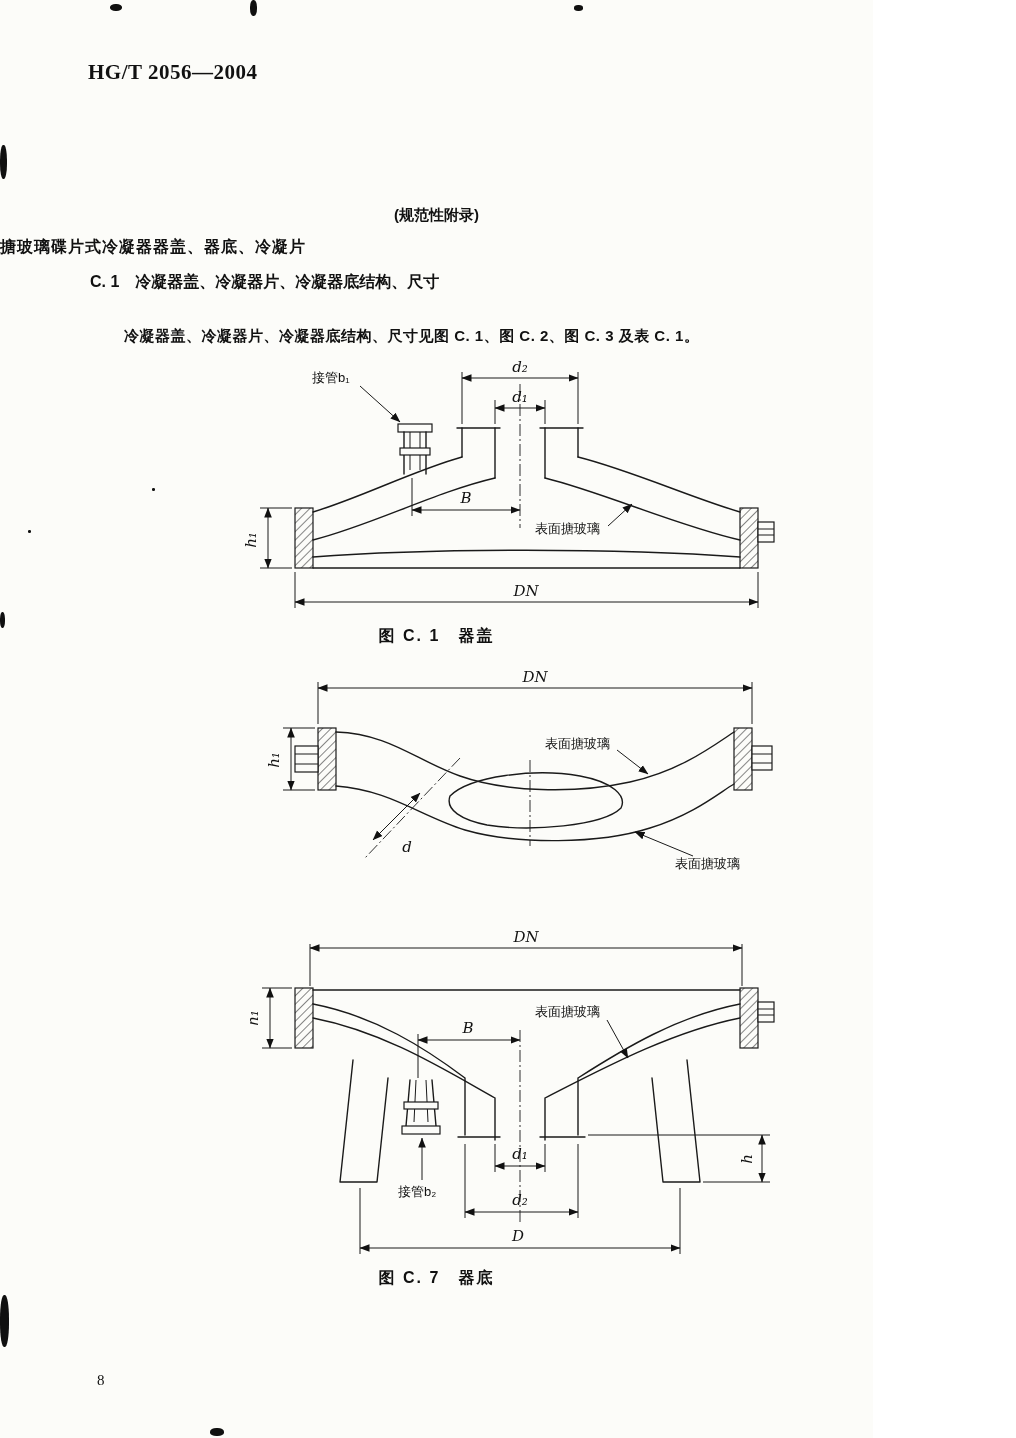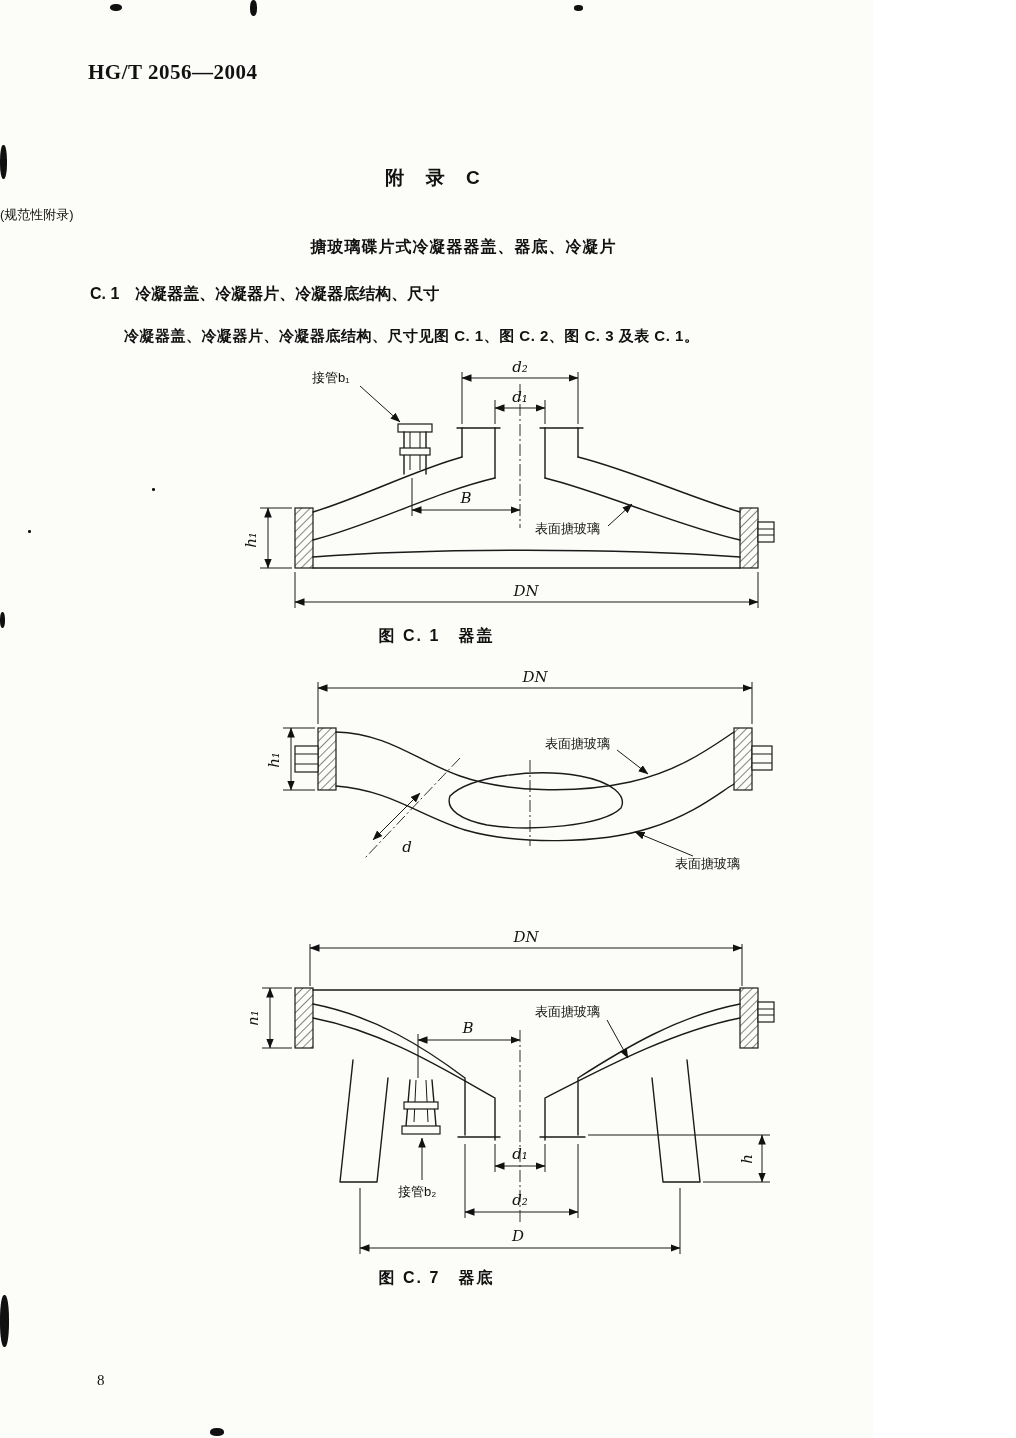--- a/index.html
+++ b/index.html
@@ -1,23 +1,23 @@
 <!DOCTYPE html>
 <html><head>
 <meta charset="utf-8">
 <style>
   html,body{margin:0;padding:0;}
   .doc{position:relative;width:873px;height:1438px;background:#fcfcf9;overflow:hidden;
        font-family:"Liberation Sans",sans-serif;color:#111;}
   .abs{position:absolute;}
   .hdr{left:88px;top:60px;font:700 21px "Liberation Serif",serif;letter-spacing:.5px;}
   .title{left:0;top:165px;width:100%;text-align:center;font-weight:700;font-size:19px;letter-spacing:8px;}
-  .note{left:0;top:206px;width:100%;text-align:left;font-weight:400;font-size:13px;}
-  .subtitle{left:0;top:237px;width:100%;text-align:center;font-weight:700;font-size:16px;letter-spacing:1px;margin-left:27px;}
-  .sec{left:90px;top:284px;font-weight:700;font-size:16px;}
+  .note{left:0;top:206px;width:100%;text-align:center;font-weight:700;font-size:15px;}
+  .subtitle{left:0;top:237px;width:100%;font-weight:700;font-size:16px;letter-spacing:1px;}
+  .sec{left:90px;top:272px;font-weight:700;font-size:16px;}
   .sec .num{margin-right:16px;}
   .para{left:124px;top:327px;font-size:15px;letter-spacing:.5px;font-weight:bold;}
   .cap{left:0;width:100%;text-align:center;font-weight:700;font-size:16px;letter-spacing:2px;}
   .pageno{left:97px;top:1372px;font:15px "Liberation Serif",serif;}
   
   svg{display:block;}
   .ln{fill:none;stroke:#1a1a1a;stroke-width:1.4;stroke-linecap:round;}
   .thin{fill:none;stroke:#1a1a1a;stroke-width:1;}
   .dimln{fill:none;stroke:#1a1a1a;stroke-width:1;}
   .cl{fill:none;stroke:#1a1a1a;stroke-width:.9;stroke-dasharray:12 3 2 3;}
@@ -48,21 +48,20 @@
   <div class="art" style="left:0;top:612px;width:5px;height:16px"></div>
   <div class="art" style="left:0;top:1295px;width:9px;height:52px"></div>
   <div class="art" style="left:110px;top:4px;width:12px;height:7px"></div>
   <div class="art" style="left:250px;top:0;width:7px;height:16px"></div>
   <div class="art" style="left:574px;top:5px;width:9px;height:6px"></div>
   <div class="art" style="left:210px;top:1428px;width:14px;height:8px"></div>
   <div class="art" style="left:152px;top:488px;width:3px;height:3px"></div>
   <div class="art" style="left:28px;top:530px;width:3px;height:3px"></div>
 
   <div class="abs hdr">HG/T 2056—2004</div>
-  <div class="abs title">附  录  C</div>
   <div class="abs note">(规范性附录)</div>
   <div class="abs subtitle">搪玻璃碟片式冷凝器器盖、器底、冷凝片</div>
   <div class="abs sec">
     <span class="num">C. 1</span><span>冷凝器盖、冷凝器片、冷凝器底结构、尺寸</span>
   </div>
   <div class="abs para">冷凝器盖、冷凝器片、冷凝器底结构、尺寸见图 C. 1、图 C. 2、图 C. 3 及表 C. 1。</div>
 
   <svg class="abs" style="left:230px;top:350px" width="560" height="270" viewBox="0 0 560 270">
 
     <rect class="hatchrect" x="65" y="158" width="18" height="60"></rect>

